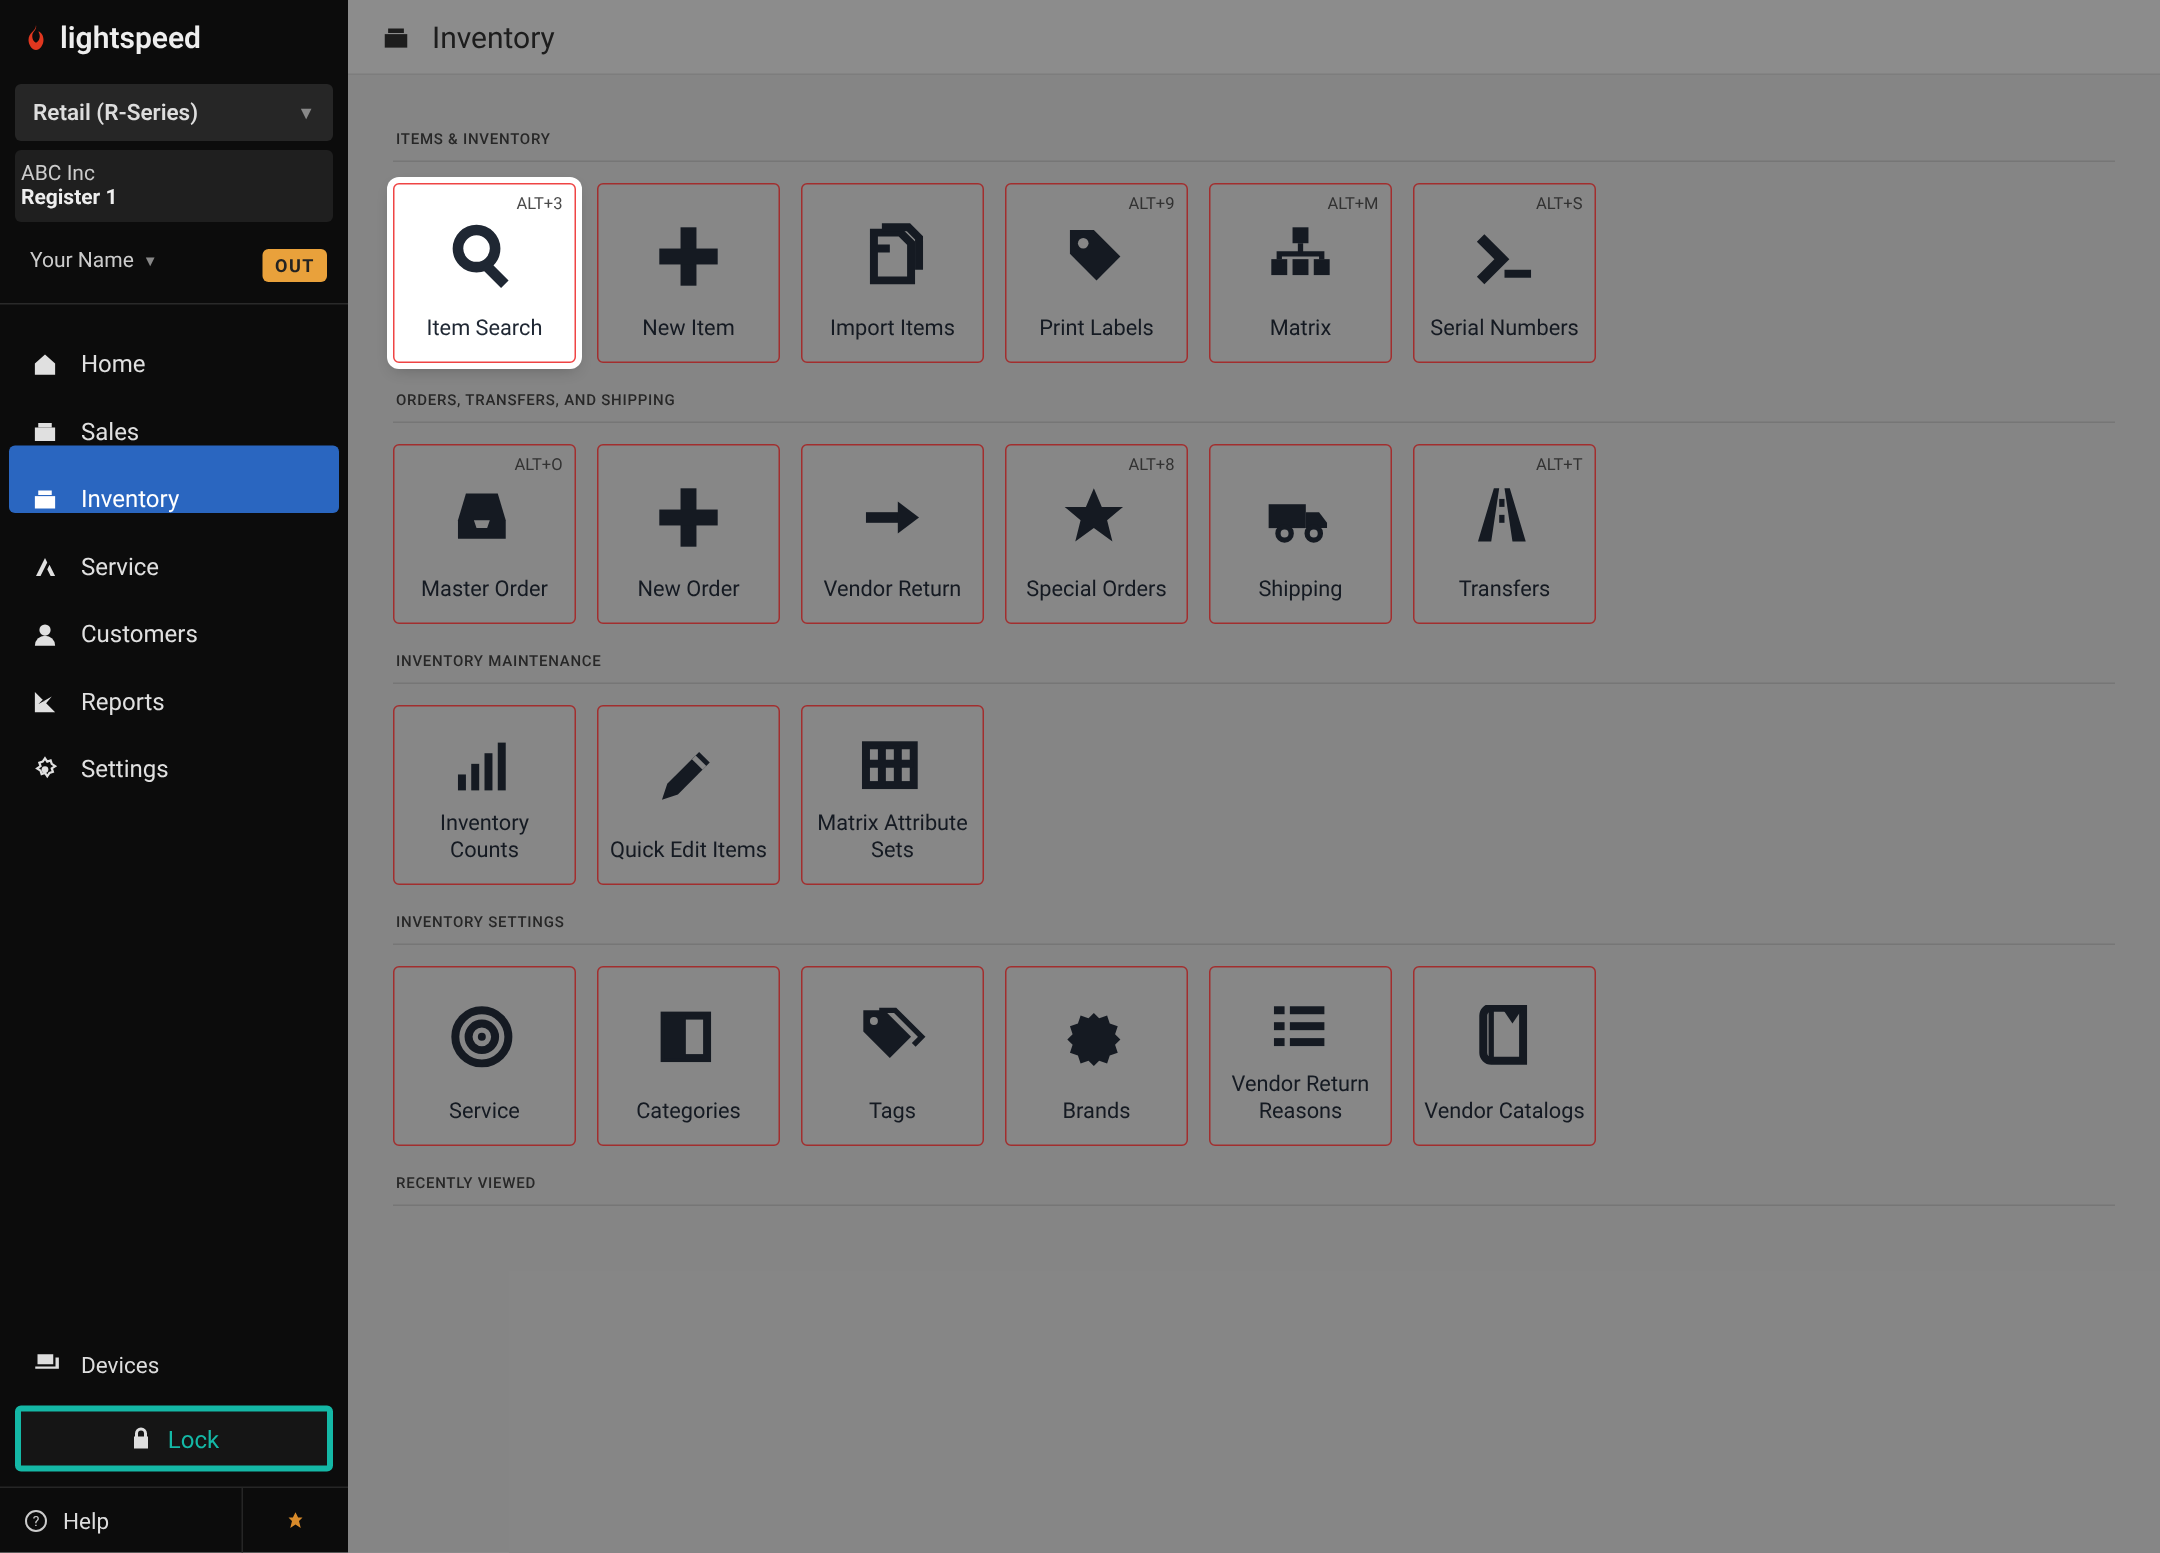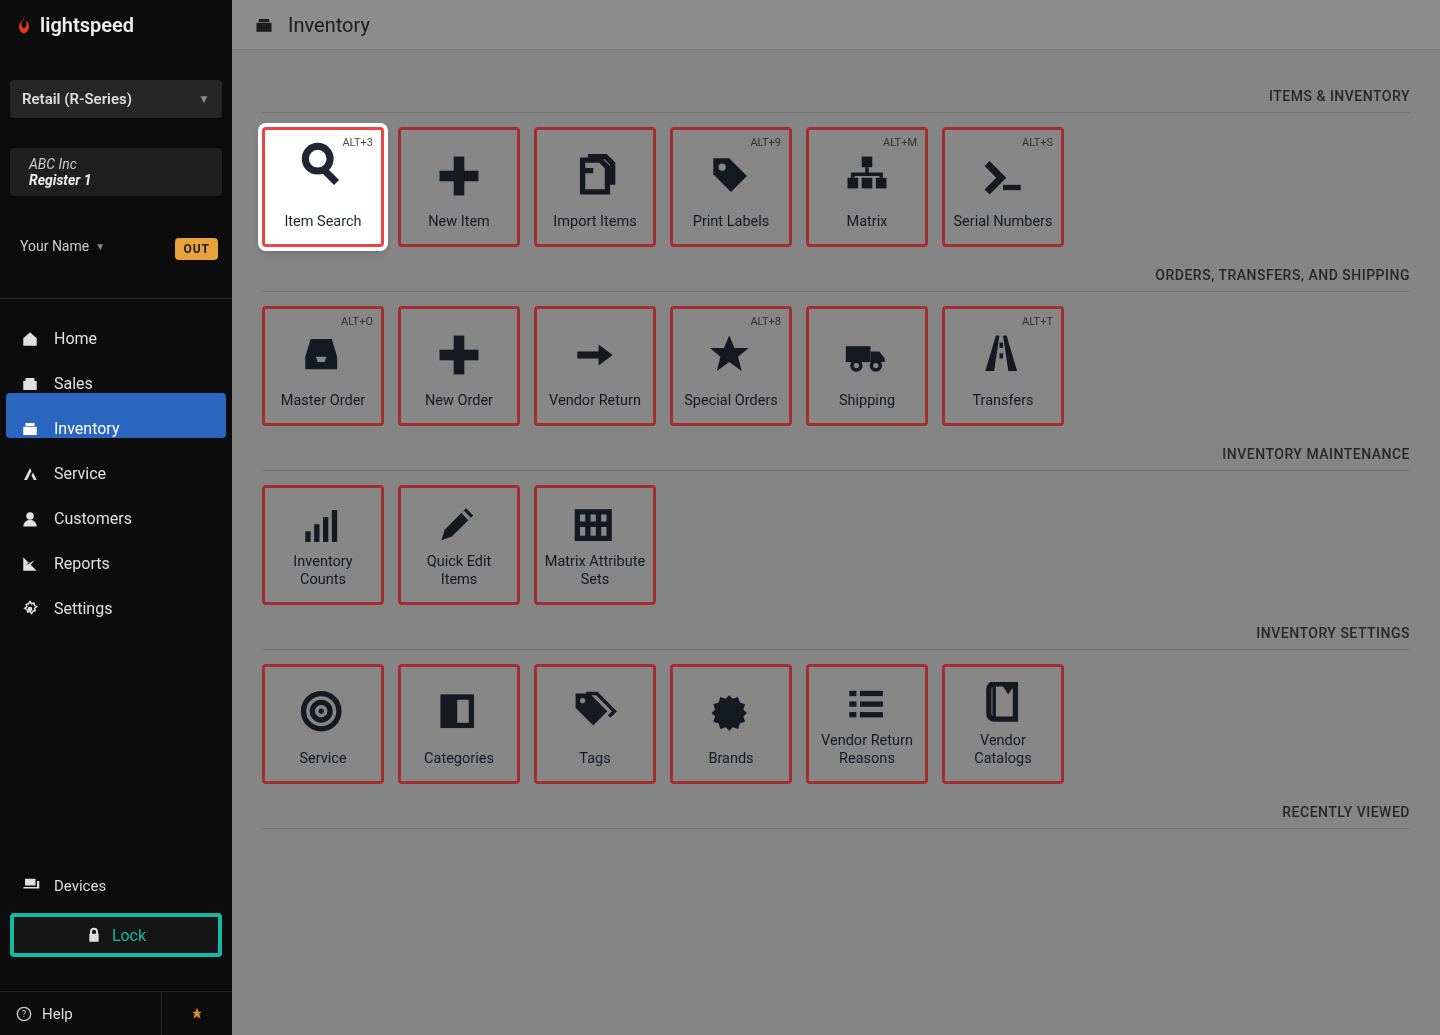--- a/index.html
+++ b/index.html
@@ -44,24 +44,23 @@
     padding: 0 12px;
     font-size: 15px;
     color: #ddd;
     font-weight: 600;
   }
   .retail-select .chev { font-size: 12px; color:#888; }
   .company-box {
     margin: 0 10px 6px 10px;
     background: #1f1f1f;
     border-radius: 4px;
-    padding: 8px 19px;
+    padding: 8px 4px;
     font-size: 14px;
     color: #ccc;
-    font-style: italic;
   }
   .company-box .reg { font-weight: 700; color: #eee; margin-top: 0;}
   .user-row {
     display: flex;
     align-items: flex-start;
     justify-content: space-between;
     padding: 12px 14px 14px 20px;
     font-size: 14px;
     color: #ccc;
   }
@@ -142,40 +141,39 @@
     padding: 0 22px;
     gap:14px;
     color:#2b2b2b;
   }
   .page-header .title { font-size:20px; font-weight:400; color:#2b2b2b;}
   .content {
     padding: 20px 30px 40px 30px;
     overflow:auto;
   }
   .section-title {
-    font-size: 14px;
+    font-size: 10px;
     letter-spacing: 0.5px;
     color:#3a3a3a;
     font-weight:500;
     margin: 18px 0 8px 2px;
-    text-align: right;
   }
   .section-divider {
     border: none;
     border-top: 1px solid #aeaeae;
     margin-bottom: 14px;
   }
   .tile-row {
     display:flex; flex-wrap:wrap; gap:14px;
     margin-bottom: 20px;
   }
   .tile {
     width: 122px; height: 120px;
     background:#c7c7c7;
-    border:3px solid #ef4444;
+    border:1px solid #ef4444;
     border-radius:4px;
     position:relative;
     display:flex; flex-direction:column; align-items:center; justify-content:flex-end;
     padding: 10px 6px 14px 6px;
     text-align:center;
     color:#1f2733;
     cursor:pointer;
   }
   .tile .shortcut {
     position:absolute; top:6px; right:8px;
@@ -192,21 +190,21 @@
   .tile.highlight {
     background:#ffffff;
     box-shadow: 0 0 0 4px #fff, 0 4px 10px rgba(0,0,0,0.25);
   }
   
   .dim-overlay {
     position:absolute; inset:0;
     background: rgba(0,0,0,0.32);
     pointer-events:none;
   }
-  .sidebar, .tile.highlight { z-index: 5; gap: 24px; }
+  .sidebar, .tile.highlight { z-index: 5; }
   .page-header, .content { position:relative; }
 </style>
 </head>
 <body>
 
 <div class="sidebar">
   <div class="brand">
     <svg viewBox="0 0 24 24">
         <path fill="#e1371f" d="M12 2c1 4-3 5-3 9 0 3 2 5 3 5s3-2 3-5c0-2-1-3-1-4 2 1 4 3 4 7 0 4-3 8-6 8s-6-4-6-8c0-6 6-7 6-12z"></path>
       </svg>

